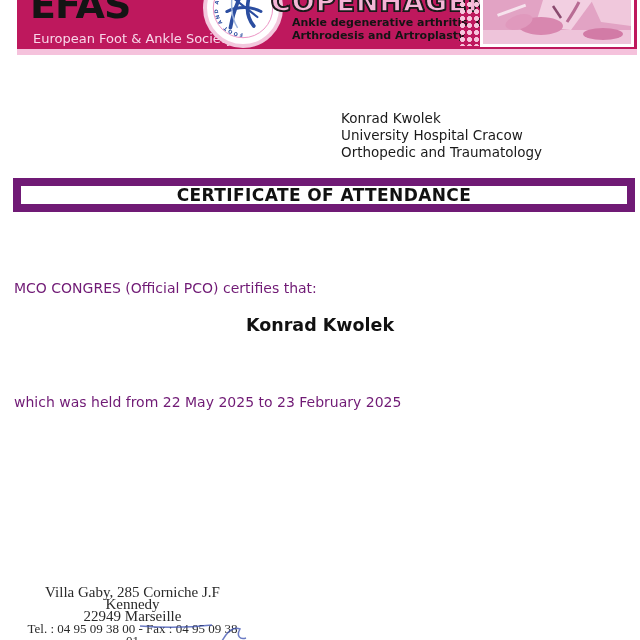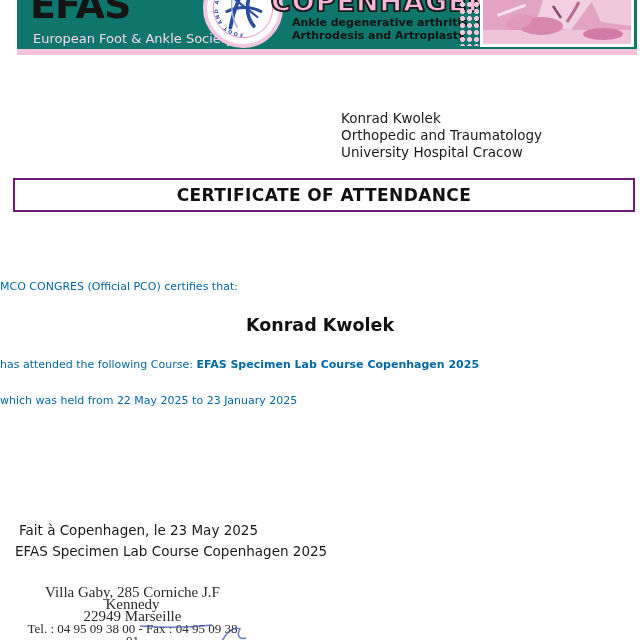--- a/index.html
+++ b/index.html
@@ -11,21 +11,21 @@
     background: #ffffff;
     font-family: "DejaVu Sans", "Liberation Sans", sans-serif;
     color: #1a1a1a;
   }
 
   
   .banner {
     position: absolute;
     left: 17px; top: 0;
     width: 620px; height: 55px;
-    background: #0f766e;
+    background: #be185d;
     overflow: hidden;
   }
   .banner-strip {
     position: absolute;
     left: 0; bottom: 0;
     width: 100%; height: 6px;
     background: #f5c2dc;
   }
   .efas-logo {
     position: absolute;
@@ -95,39 +95,39 @@
     left: 341px; top: 110px;
     font-size: 13.5px;
     line-height: 17px;
   }
 
   
   .title-box {
     position: absolute;
     left: 13px; top: 178px;
     width: 622px; height: 34px;
-    border: 2px solid #701a75;
+    border: 8px solid #701a75;
     box-sizing: border-box;
     display: flex;
     align-items: center;
     justify-content: center;
   }
   .title-text {
     font-size: 17px;
     font-weight: bold;
     letter-spacing: 0.4px;
     color: #111111;
   }
 
   
   .body-line {
     position: absolute;
-    left: 0;
-    font-size: 11px;
-    color: #0369a1;
+    left: 14px;
+    font-size: 14px;
+    color: #701a75;
     white-space: nowrap;
   }
   .attendee-name {
     position: absolute;
     left: 0; top: 315px;
     width: 100%;
     text-align: center;
     font-size: 17.5px;
     font-weight: bold;
     color: #111111;
@@ -217,43 +217,36 @@
         <path d="M 96 2 C 92 10, 88 16, 84 22" stroke="#b86c94" stroke-width="3" fill="none"></path>
         <ellipse cx="120" cy="34" rx="20" ry="6" fill="#d27ba6"></ellipse>
       </svg>
     </div>
 
     <div class="banner-strip"></div>
   </div>
 
   <div class="recipient">
     <div>Konrad Kwolek</div>
+    <div>University Hospital Cracow</div>
     <div>Orthopedic and Traumatology</div>
-    <div>University Hospital Cracow</div>
   </div>
 
   <div class="title-box">
     <span class="title-text">CERTIFICATE OF ATTENDANCE</span>
   </div>
 
   <div class="body-line" style="top:280px">MCO CONGRES (Official PCO) certifies that:</div>
 
   <div class="attendee-name">Konrad Kwolek</div>
 
-  <div class="body-line" style="top:358px">
-    <span>has attended the following Course: </span><span class="bold">EFAS Specimen Lab Course Copenhagen 2025</span>
-  </div>
-
-  <div class="body-line" style="top:394px">which was held from 22 May 2025 to 23 January 2025</div>
-
-
-  <div class="closing">
-    <div class="l1">Fait à Copenhagen, le 23 May 2025</div>
-    <div>EFAS Specimen Lab Course Copenhagen 2025</div>
-  </div>
+
+  <div class="body-line" style="top:394px">which was held from 22 May 2025 to 23 February 2025</div>
+
+
 
   <div class="stamp">
     <div class="addr">Villa Gaby, 285 Corniche J.F Kennedy</div>
     <div class="addr">22949 Marseille</div>
     <div class="tel">Tel. : 04 95 09 38 00 - Fax : 04 95 09 38 01</div>
 
   </div>
 
   <svg class="ink" viewBox="0 0 640 640">
     <path d="M 140 626 C 165 628, 195 627, 212 625" stroke="#3a4fb0" stroke-width="1.6" fill="none" opacity="0.75"></path>

